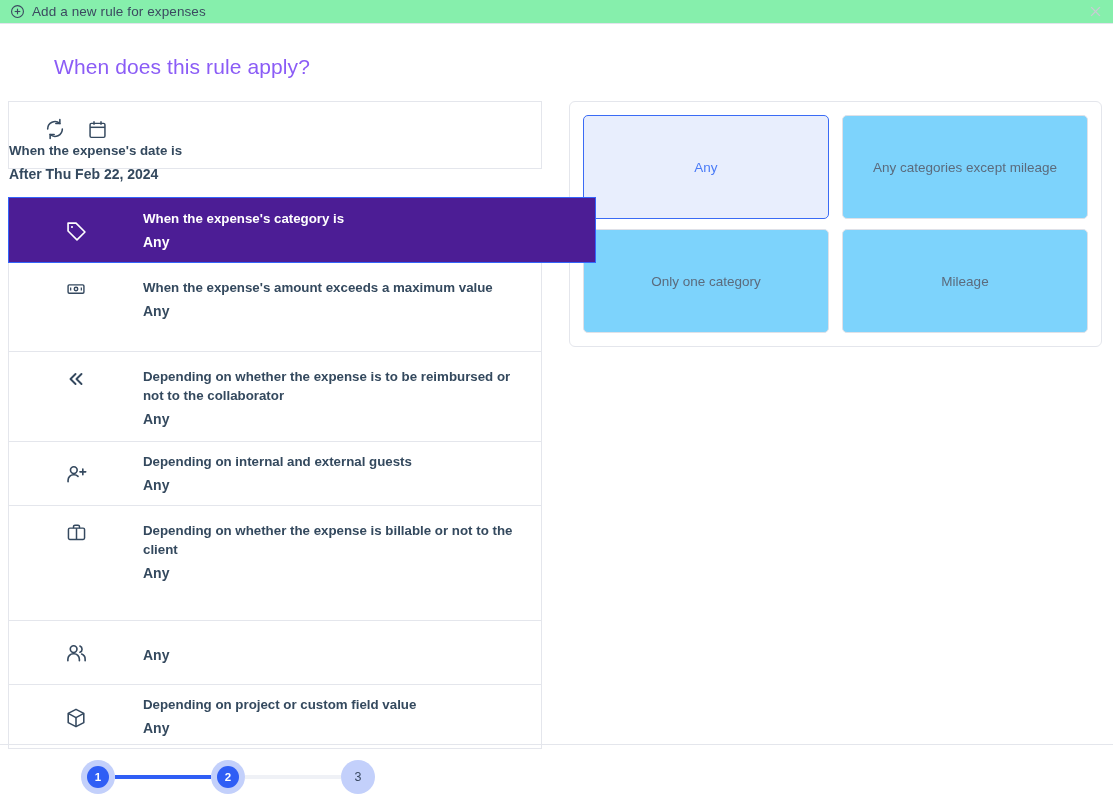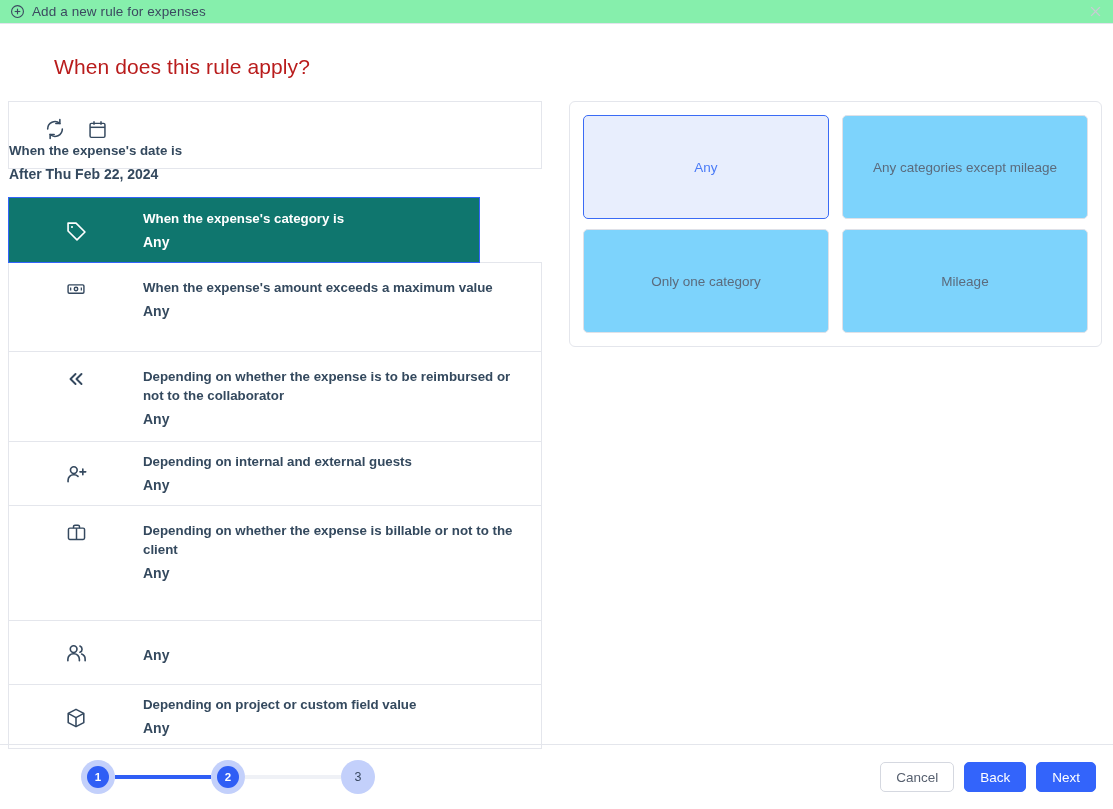--- a/index.html
+++ b/index.html
@@ -47,21 +47,21 @@
     transform: translateY(-50%);
     width: 16px; height: 16px;
     color: #c8cbd4;
     display: flex;
     align-items: center; justify-content: center;
   }
 
   
   .page-title {
     font-size: 21px;
-    color: #b91c1c;
+    color: #8b5cf6;
     font-weight: 400;
     margin: 31px 0 0 54px;
     letter-spacing: 0.1px;
   }
 
   
   .body-wrap {
     display: flex;
     align-items: flex-start;
     padding: 22px 0 0 0;
@@ -78,23 +78,23 @@
     background: #ffffff;
     border: 1px solid #e4e6ec;
     display: flex;
     align-items: flex-start;
     padding: 14px 14px 14px 0;
     position: relative;
     margin-top: -1px;
   }
   .cond-row:first-child { margin-top: 0; flex-direction: column; }
   .cond-row.selected {
-    background: #0f766e;
+    background: #4c1d95;
     border-color: #3364fb;
-    width: 472px;
+    width: 588px;
     z-index: 2;
     color: #ffffff;
     margin-top: 28px;
   }
   .cond-icons {
     width: 134px;
     flex: none;
     display: flex;
     align-items: center;
     justify-content: center;
@@ -426,19 +426,14 @@
     <div class="connector active"></div>
     <div class="step done">
       <div class="step-inner">2</div>
     </div>
     <div class="connector inactive"></div>
     <div class="step todo">
       <div class="step-inner">3</div>
     </div>
   </div>
 
-  <div class="actions">
-    <button class="btn btn-cancel">Cancel</button>
-    <button class="btn btn-primary">Back</button>
-    <button class="btn btn-primary">Next</button>
-  </div>
 
 </div>
 
 </body></html>

